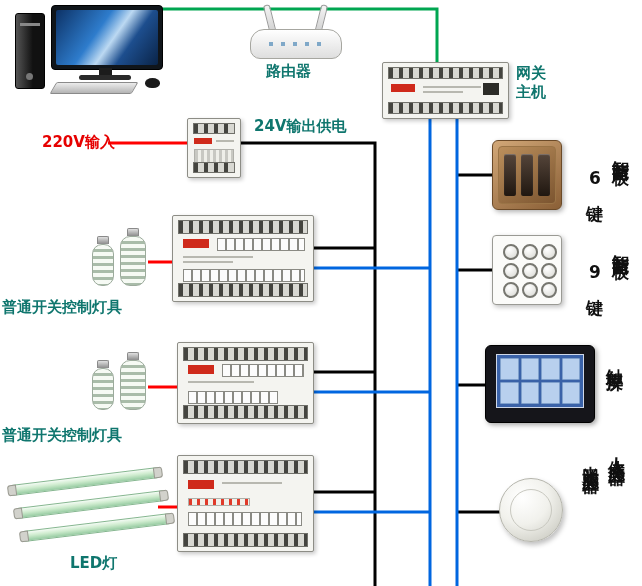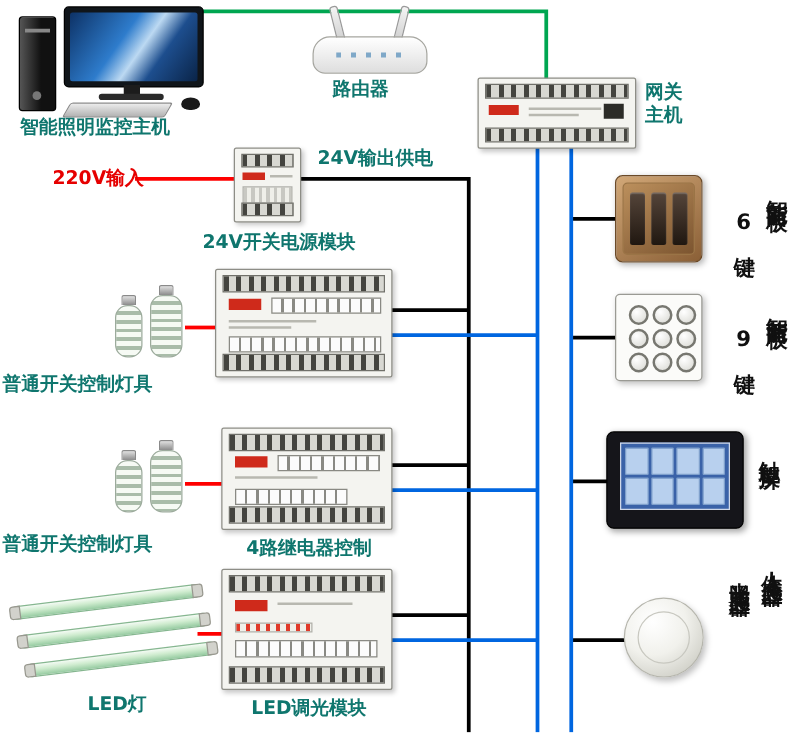--- a/index.html
+++ b/index.html
@@ -251,34 +251,30 @@
       <div class="tile"></div>
       <div class="tile"></div>
       <div class="tile"></div>
     </div>
   </div>
 
   <div class="sensor">
     <div class="ring"></div>
   </div>
 
-  <div class="lbl" style="left:16px;top:92px;">智能照明监控主机</div>
   <div class="lbl" style="left:266px;top:62px;">路由器</div>
   <div class="lbl" style="left:516px;top:64px;">
     <div>网关</div>
     <div>主机</div>
   </div>
   <div class="lbl red" style="left:42px;top:133px;">220V输入</div>
   <div class="lbl" style="left:254px;top:117px;">24V输出供电</div>
-  <div class="lbl" style="left:162px;top:184px;">24V开关电源模块</div>
   <div class="lbl" style="left:2px;top:298px;">普通开关控制灯具</div>
   <div class="lbl" style="left:2px;top:426px;">普通开关控制灯具</div>
-  <div class="lbl" style="left:197px;top:429px;">4路继电器控制</div>
   <div class="lbl" style="left:70px;top:554px;">LED灯</div>
-  <div class="lbl" style="left:201px;top:557px;">LED调光模块</div>
 
   <div class="vlbl" style="left:586px;top:168px;">6键</div>
   <div class="vlbl" style="left:612px;top:146px;">智能面板</div>
   <div class="vlbl" style="left:586px;top:262px;">9键</div>
   <div class="vlbl" style="left:612px;top:240px;">智能面板</div>
   <div class="vlbl" style="left:606px;top:356px;">触摸屏</div>
   <div class="vlbl" style="left:582px;top:452px;">光照感应器</div>
   <div class="vlbl" style="left:608px;top:444px;">人体感应器</div>
 
 </div>

